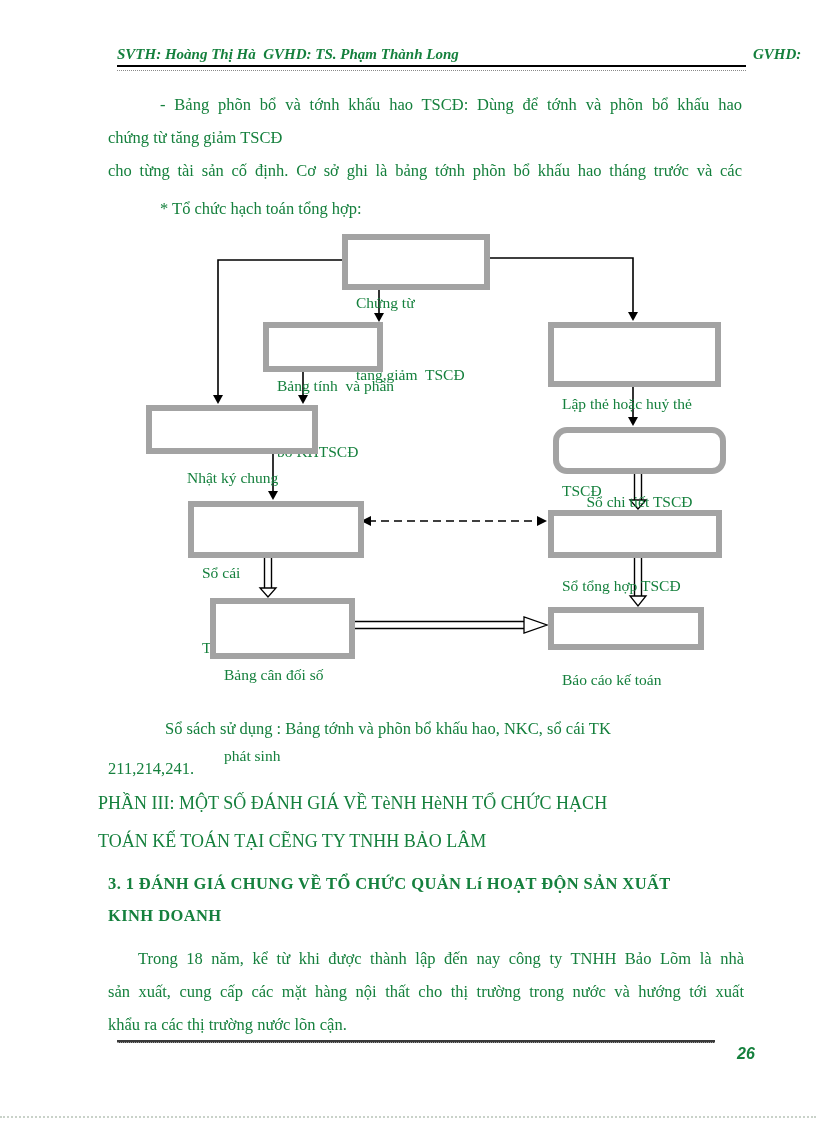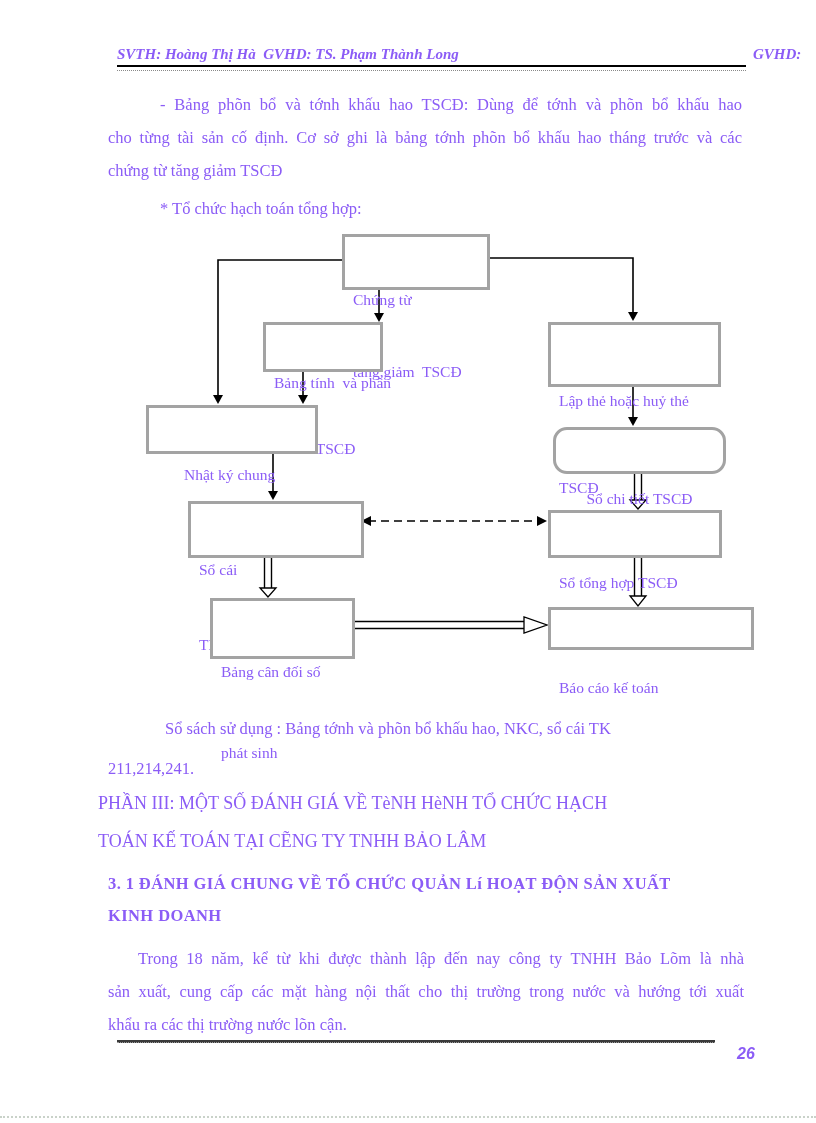--- a/index.html
+++ b/index.html
@@ -1,35 +1,35 @@
 <!DOCTYPE html>
 <html><head>
 <meta charset="utf-8">
 <style>
   html,body{margin:0;padding:0;background:#fff;}
   #page{
     position:relative;
     width:816px;height:1123px;
     background:#fff;
     font-family:"Liberation Serif", serif;
-    color:#8b5cf6;
+    color:#15803d;
     overflow:hidden;
   }
   .abs{position:absolute;}
   
   .hdr{font-size:15px;font-weight:bold;font-style:italic;white-space:pre;}
   .hdr-rule{height:2px;background:#000;}
   .hdr-rule2{height:1px;border-bottom:1px dotted #8a8a8a;}
   
   .body-line{font-size:16.5px;line-height:33px;white-space:normal;}
   .just{text-align:justify;text-align-last:justify;}
   
   .fc-box{
     position:absolute;
-    border:3px solid #a3a3a3;
+    border:6px solid #a3a3a3;
     background:#fff;
     font-size:15.5px;
     line-height:24px;
     padding:3px 8px;
     box-sizing:border-box;
     white-space:pre;
   }
   .center{text-align:center;}
   
   .sec-head{font-size:18px;font-weight:normal;line-height:38px;text-align:left;}
@@ -43,22 +43,22 @@
 
 <div id="page">
 
   <div class="abs hdr" style="left:117px;top:46px;">SVTH: Hoàng Thị Hà  GVHD: TS. Phạm Thành Long</div>
   <div class="abs hdr" style="left:753px;top:46px;">GVHD:</div>
   <div class="abs hdr-rule" style="left:117px;top:65px;width:629px;"></div>
   <div class="abs hdr-rule2" style="left:117px;top:69px;width:629px;"></div>
 
   <div class="abs" style="left:108px;top:88px;width:634px;">
     <div class="body-line just" style="padding-left:52px;">- Bảng phõn bổ và tớnh khấu hao TSCĐ: Dùng để tớnh và phõn bổ khấu hao</div>
+    <div class="body-line">chứng từ tăng giảm TSCĐ</div>
     <div class="body-line just">cho từng tài sản cố định. Cơ sở ghi là bảng tớnh phõn bổ khấu hao tháng trước và các</div>
-    <div class="body-line">chứng từ tăng giảm TSCĐ</div>
   </div>
   <div class="abs body-line" style="left:160px;top:192px;">* Tổ chức hạch toán tổng hợp:</div>
 
   <svg class="abs" style="left:0;top:0;" width="816" height="1123" viewBox="0 0 816 1123">
 
     <line x1="379" y1="290" x2="379" y2="314" stroke="#000" stroke-width="1.6"></line>
     <polygon points="374,313 384,313 379,322" fill="#000"></polygon>
 
     <polyline points="342,260 218,260 218,396" fill="none" stroke="#000" stroke-width="1.6"></polyline>
     <polygon points="213,395 223,395 218,404" fill="#000"></polygon>
@@ -126,21 +126,21 @@
 
   <div class="fc-box" style="left:548px;top:510px;width:174px;height:48px;padding-top:10px;">
     <div>Sổ tổng hợp TSCĐ</div>
   </div>
 
   <div class="fc-box" style="left:210px;top:598px;width:145px;height:61px;line-height:27px;">
     <div>Bảng cân đối số</div>
     <div>phát sinh</div>
   </div>
 
-  <div class="fc-box" style="left:548px;top:607px;width:206px;height:43px;padding-top:18px;">
+  <div class="fc-box" style="left:548px;top:607px;width:156px;height:43px;padding-top:7px;">
     <div>Báo cáo kế toán</div>
   </div>
 
   <div class="abs body-line" style="left:165px;top:712px;">Sổ sách sử dụng : Bảng tớnh và phõn bổ khấu hao, NKC,  sổ cái TK</div>
   <div class="abs body-line" style="left:108px;top:744px;margin-top:8px;">211,214,241.</div>
 
   <div class="abs" style="left:98px;top:784px;width:654px;">
     <div class="sec-head">PHẦN III: MỘT SỐ ĐÁNH GIÁ VỀ TèNH HèNH TỔ CHỨC HẠCH</div>
     <div class="sec-head">TOÁN KẾ TOÁN TẠI CẼNG TY TNHH BẢO LÂM</div>
   </div>

